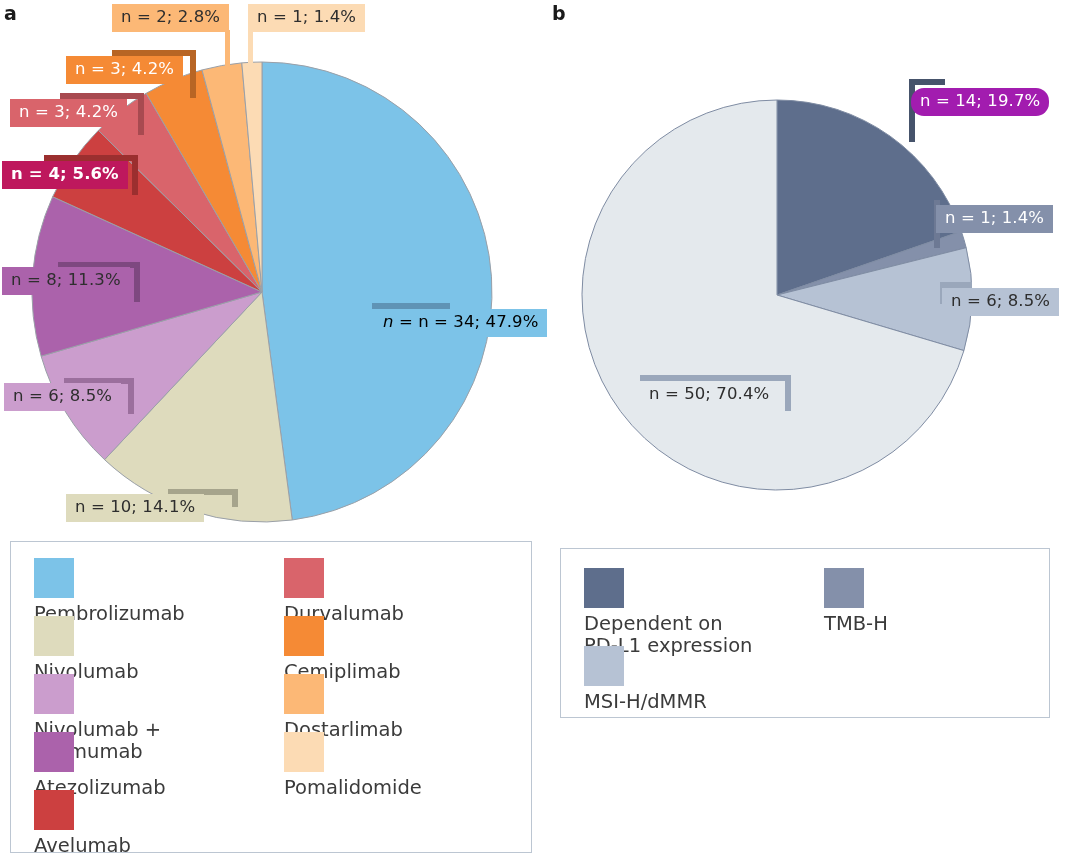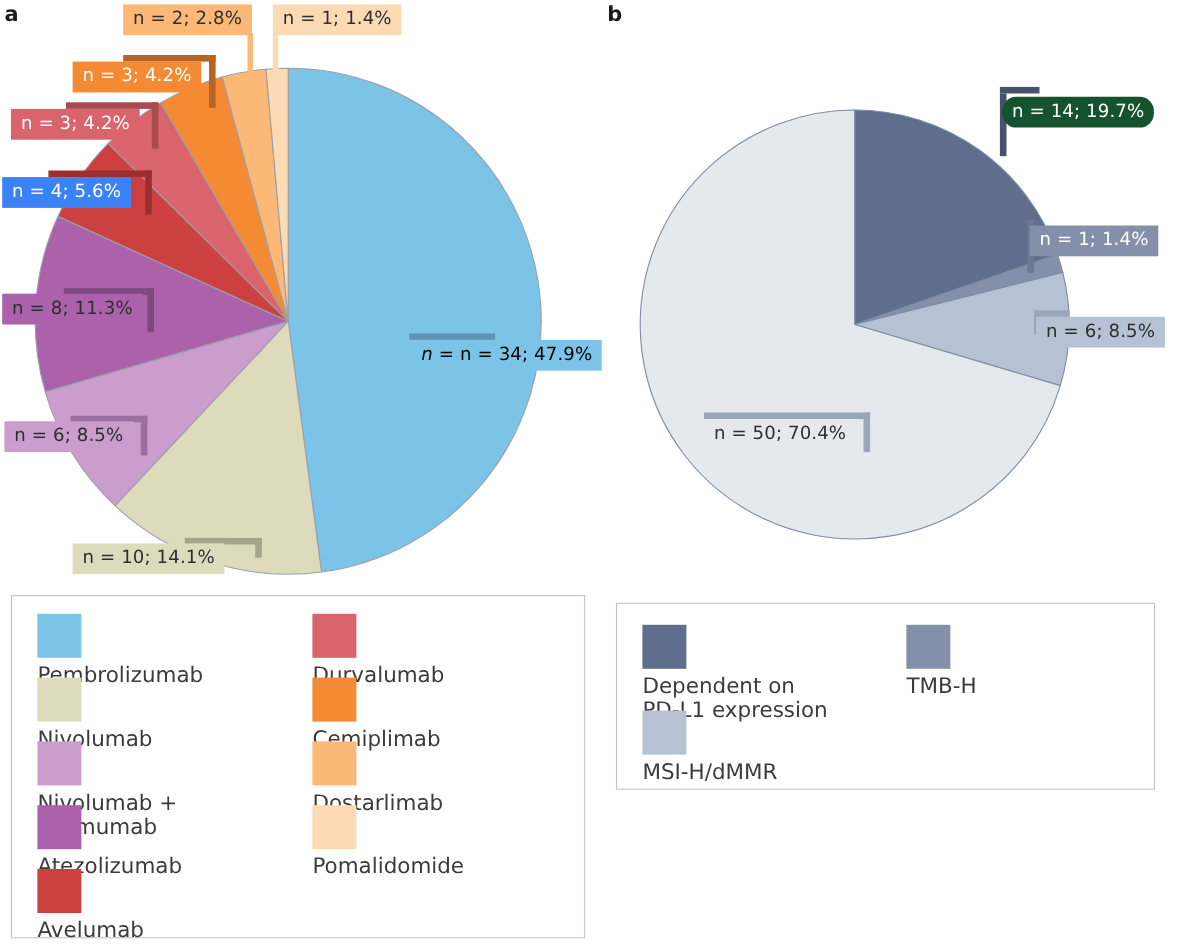--- a/index.html
+++ b/index.html
@@ -71,21 +71,21 @@
   </div>
   <div class="label" style="left:66px;top:494px;background:#dedbbd;color:#2e2e2e;">
     <span>n = 10; 14.1%</span>
   </div>
   <div class="label" style="left:4px;top:383px;background:#cb9dcd;color:#2e2e2e;">
     <span>n = 6; 8.5%</span>
   </div>
   <div class="label" style="left:2px;top:267px;background:#ab62ab;color:#2e2e2e;">
     <span>n = 8; 11.3%</span>
   </div>
-  <div class="label" style="left:2px;top:161px;background:#3b82f6;color:#ffffff;">
+  <div class="label" style="left:2px;top:161px;background:#be185d;color:#ffffff;font-weight:bold;">
     <span>n = 4; 5.6%</span>
   </div>
   <div class="label" style="left:10px;top:99px;background:#d9646b;color:#ffffff;">
     <span>n = 3; 4.2%</span>
   </div>
   <div class="label" style="left:66px;top:56px;background:#f58a35;color:#ffffff;">
     <span>n = 3; 4.2%</span>
   </div>
   <div class="label" style="left:112px;top:4px;background:#fcb876;color:#2e2e2e;">
     <span>n = 2; 2.8%</span>
@@ -150,21 +150,21 @@
     </svg>
 
   <div class="lead" style="left:369px;top:85px;width:6px;height:57px;background:#46536b;"></div>
   <div class="lead" style="left:369px;top:79px;width:36px;height:6px;background:#46536b;"></div>
   <div class="lead" style="left:394px;top:200px;width:6px;height:48px;background:#6d7994;"></div>
   <div class="lead" style="left:400px;top:282px;width:32px;height:6px;background:#9aa7bb;"></div>
   <div class="lead" style="left:400px;top:282px;width:6px;height:22px;background:#9aa7bb;"></div>
   <div class="lead" style="left:245px;top:375px;width:6px;height:36px;background:#9aa7bb;"></div>
   <div class="lead" style="left:100px;top:375px;width:151px;height:6px;background:#9aa7bb;"></div>
 
-  <div class="label" style="left:371px;top:88px;background:#14532d;color:#ffffff;border-radius:13px;">
+  <div class="label" style="left:371px;top:88px;background:#a21caf;color:#ffffff;border-radius:13px;">
     <span>n = 14; 19.7%</span>
   </div>
   <div class="label" style="left:396px;top:205px;background:#8490aa;color:#ffffff;">
     <span>n = 1; 1.4%</span>
   </div>
   <div class="label" style="left:402px;top:288px;background:#b6c2d4;color:#2e2e2e;">
     <span>n = 6; 8.5%</span>
   </div>
   <div class="label" style="left:100px;top:381px;background:#e4e9ed;color:#2e2e2e;">
     <span>n = 50; 70.4%</span>

